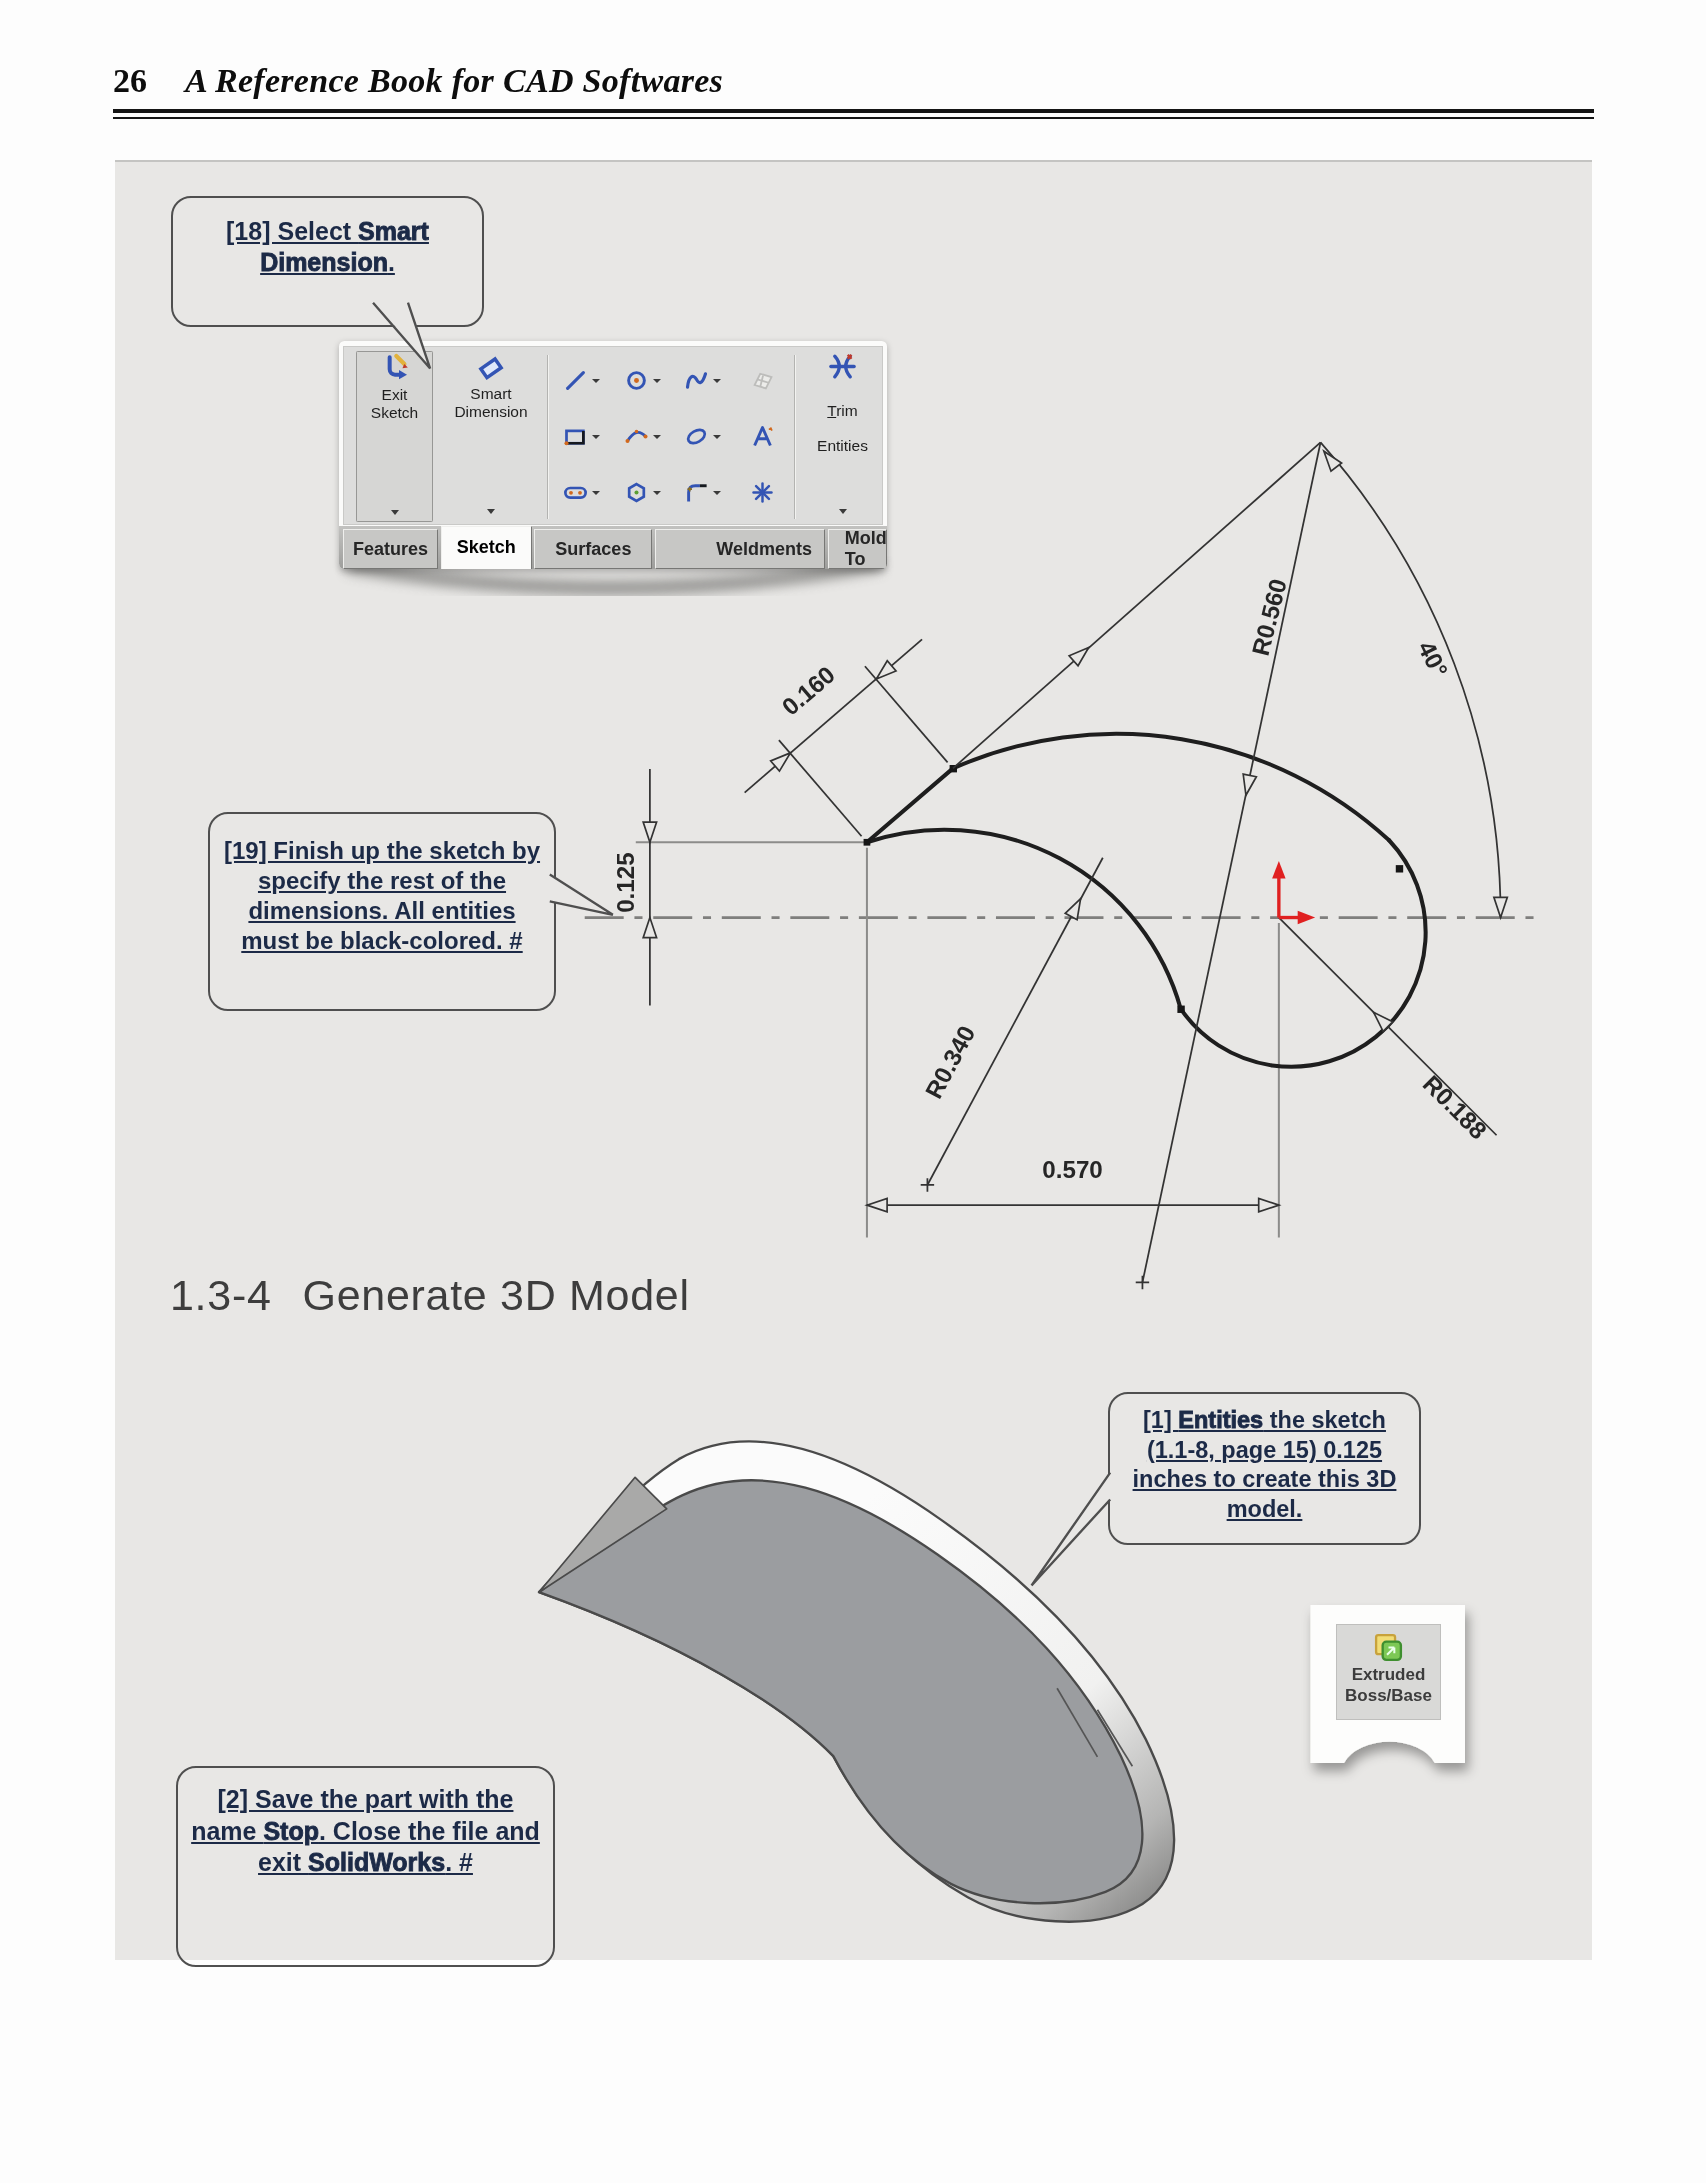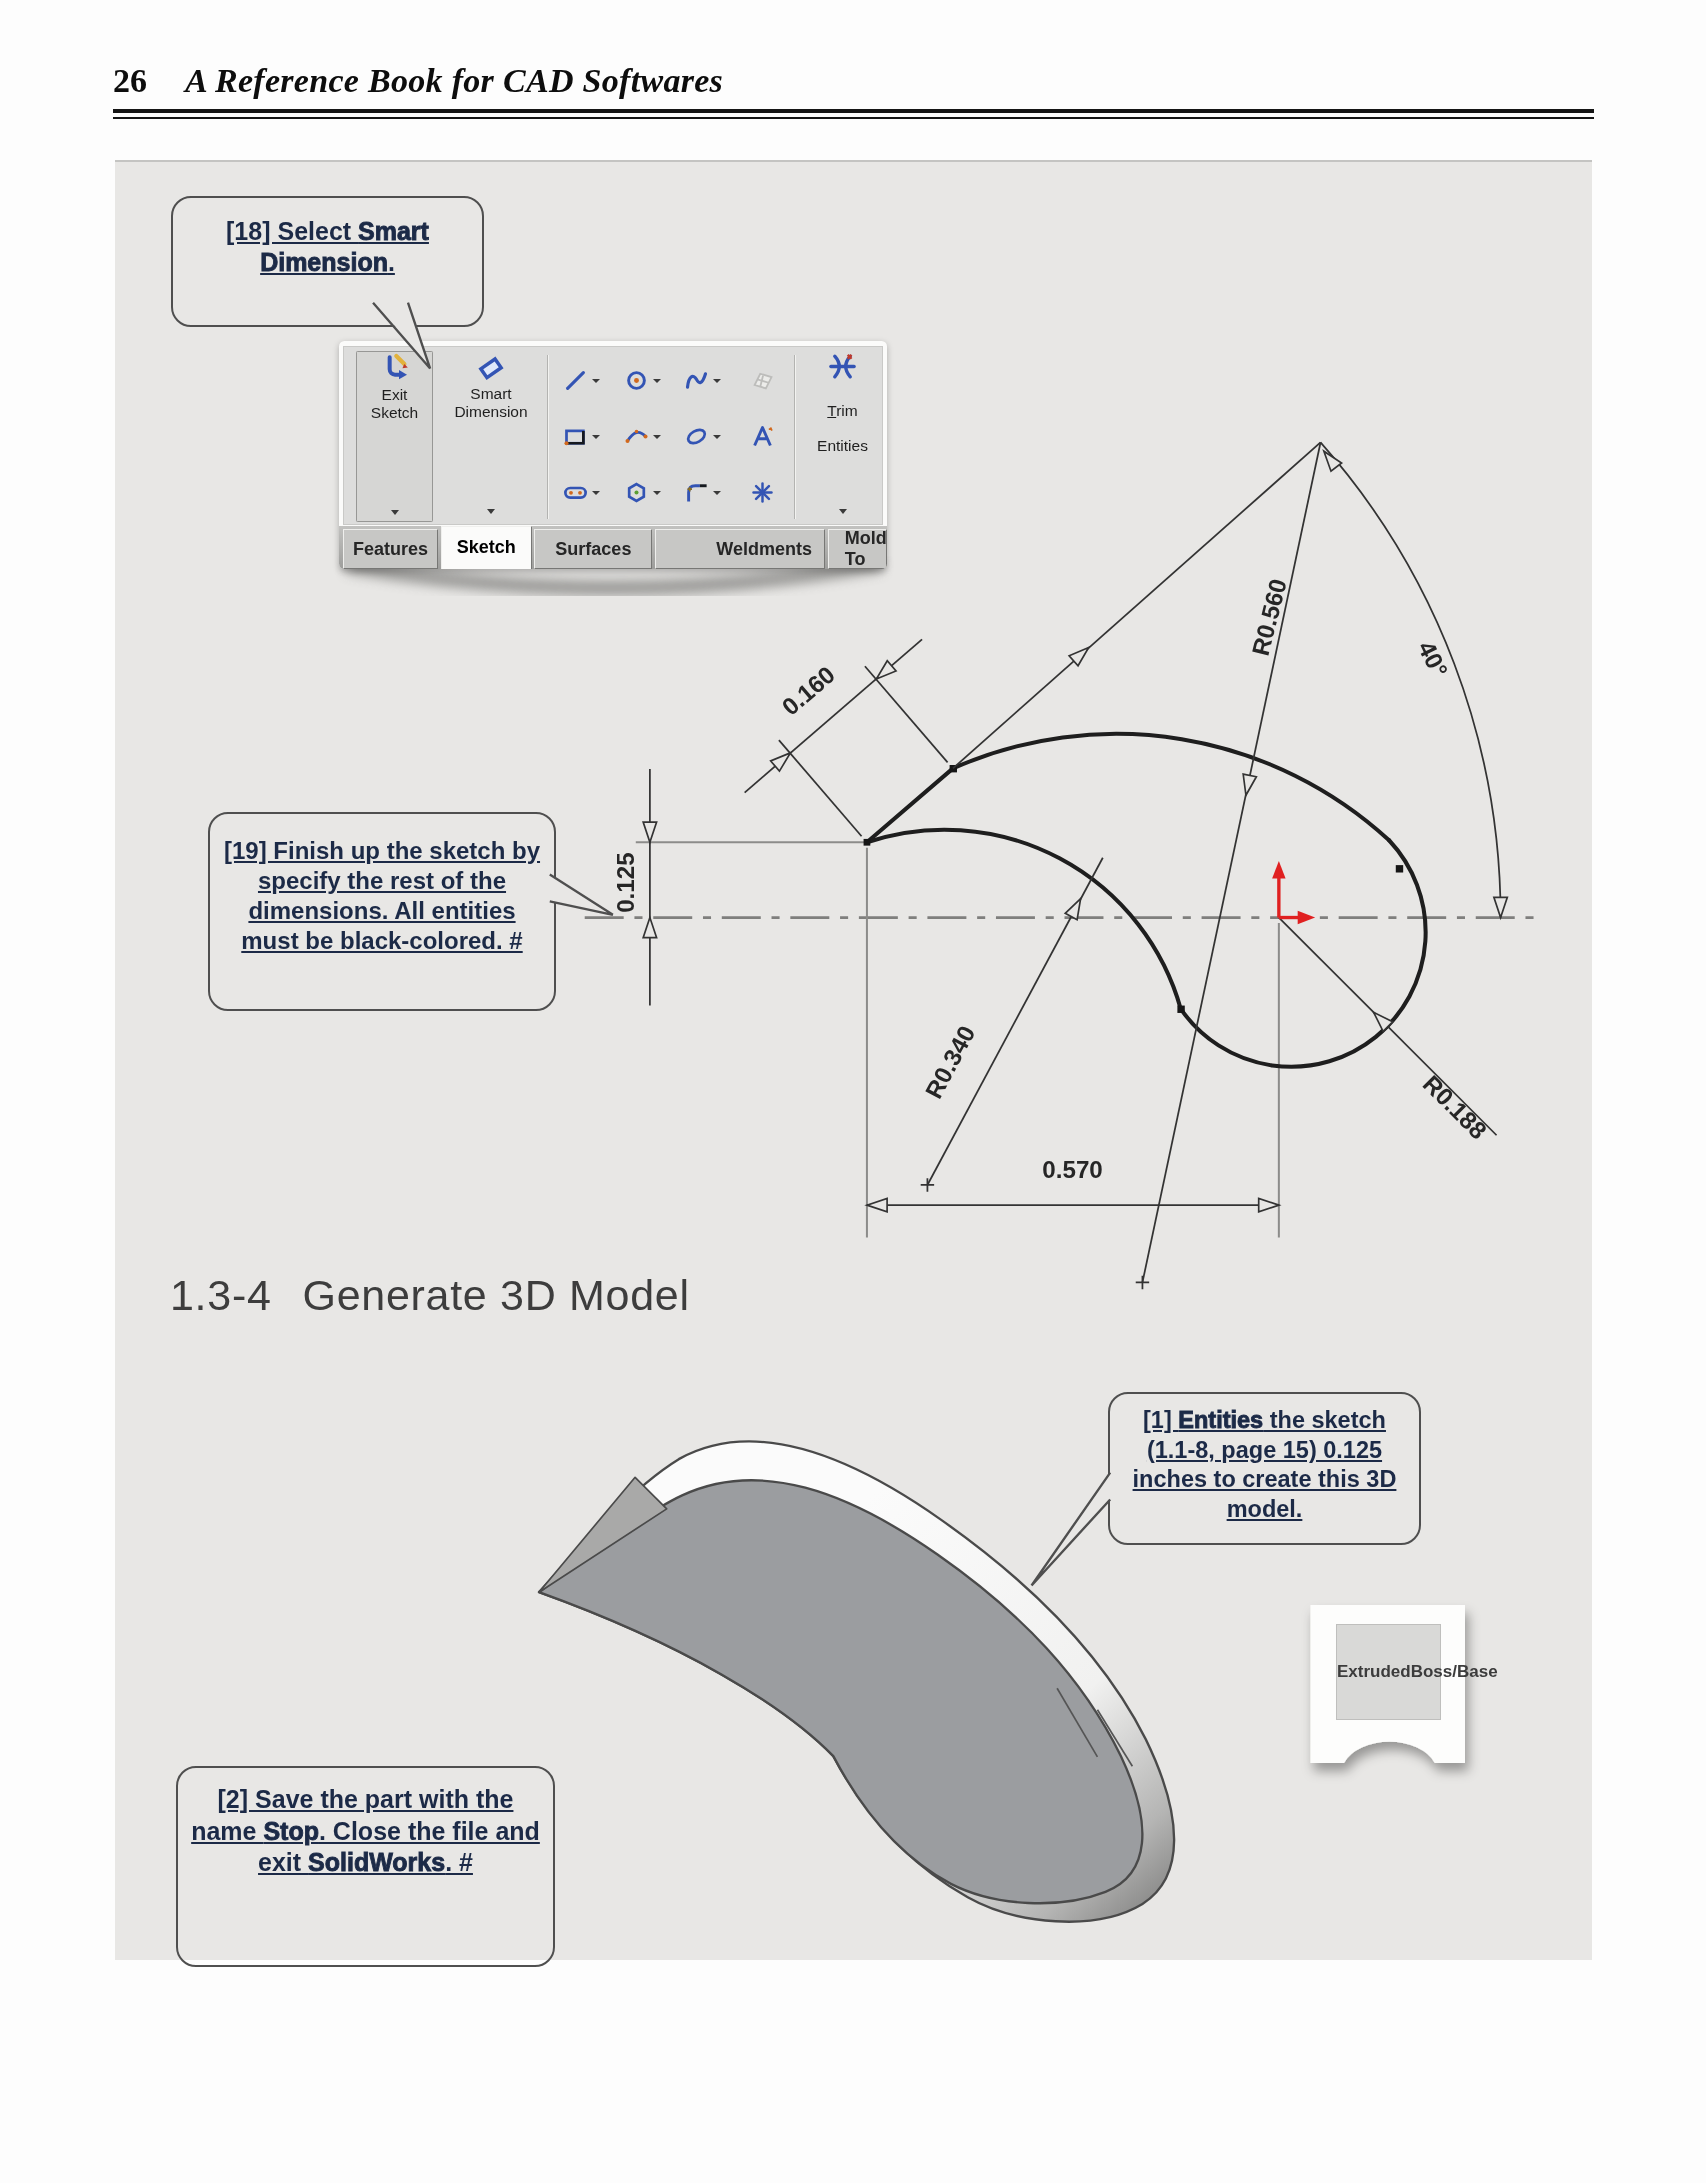--- a/index.html
+++ b/index.html
@@ -49,21 +49,21 @@
   .tab:nth-child(1){width:93px;}
   .tab:nth-child(2){width:89px;}
   .tab:nth-child(3){width:116px;}
   .tab:nth-child(4){width:120px;padding-left:48px;}
   .tab:nth-child(5){flex:1;min-width:0;overflow:hidden;justify-content:flex-start;padding-left:16px;}
   .tab.active{background:#fbfbfa;position:relative;top:-2.7px;height:calc(100% + 1.3px);border-bottom:none;z-index:2;color:#000;}
   
   .sect{position:absolute;left:55px;top:1109px;font-size:43px;color:#3d3d3d;letter-spacing:0.7px;z-index:2;display:flex;gap:31px;}
   
   .xbtn{position:absolute;left:1221px;top:1462px;width:103px;height:94px;background:#d9d9d7;border:0.7px solid #bfbfbd;
-        display:flex;flex-direction:row;align-items:center;z-index:2;}
+        display:flex;flex-direction:column;align-items:center;z-index:2;}
   .xbtn .lbl{font-size:17px;font-weight:700;color:#3c3c3c;line-height:1.2;text-align:center;}
   
   .dim{font-family:"Liberation Sans",sans-serif;font-size:36px;font-weight:700;fill:#262626;}
 </style>
 </head>
 <body>
 
 <div class="hdr">
   <div class="hdr-line">
     <span class="hdr-num">26</span>

